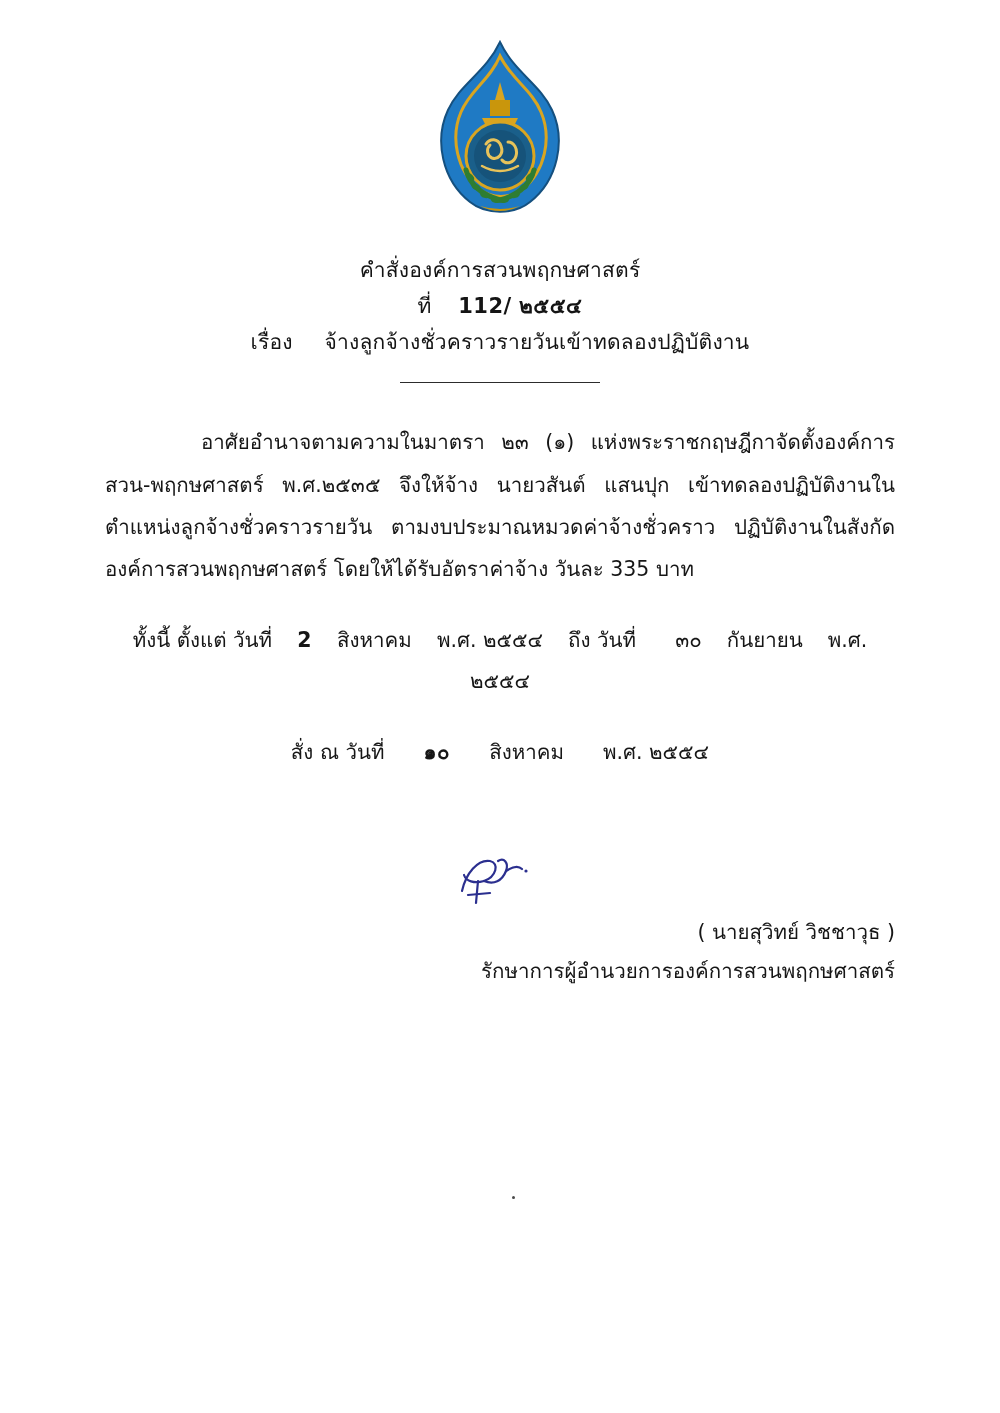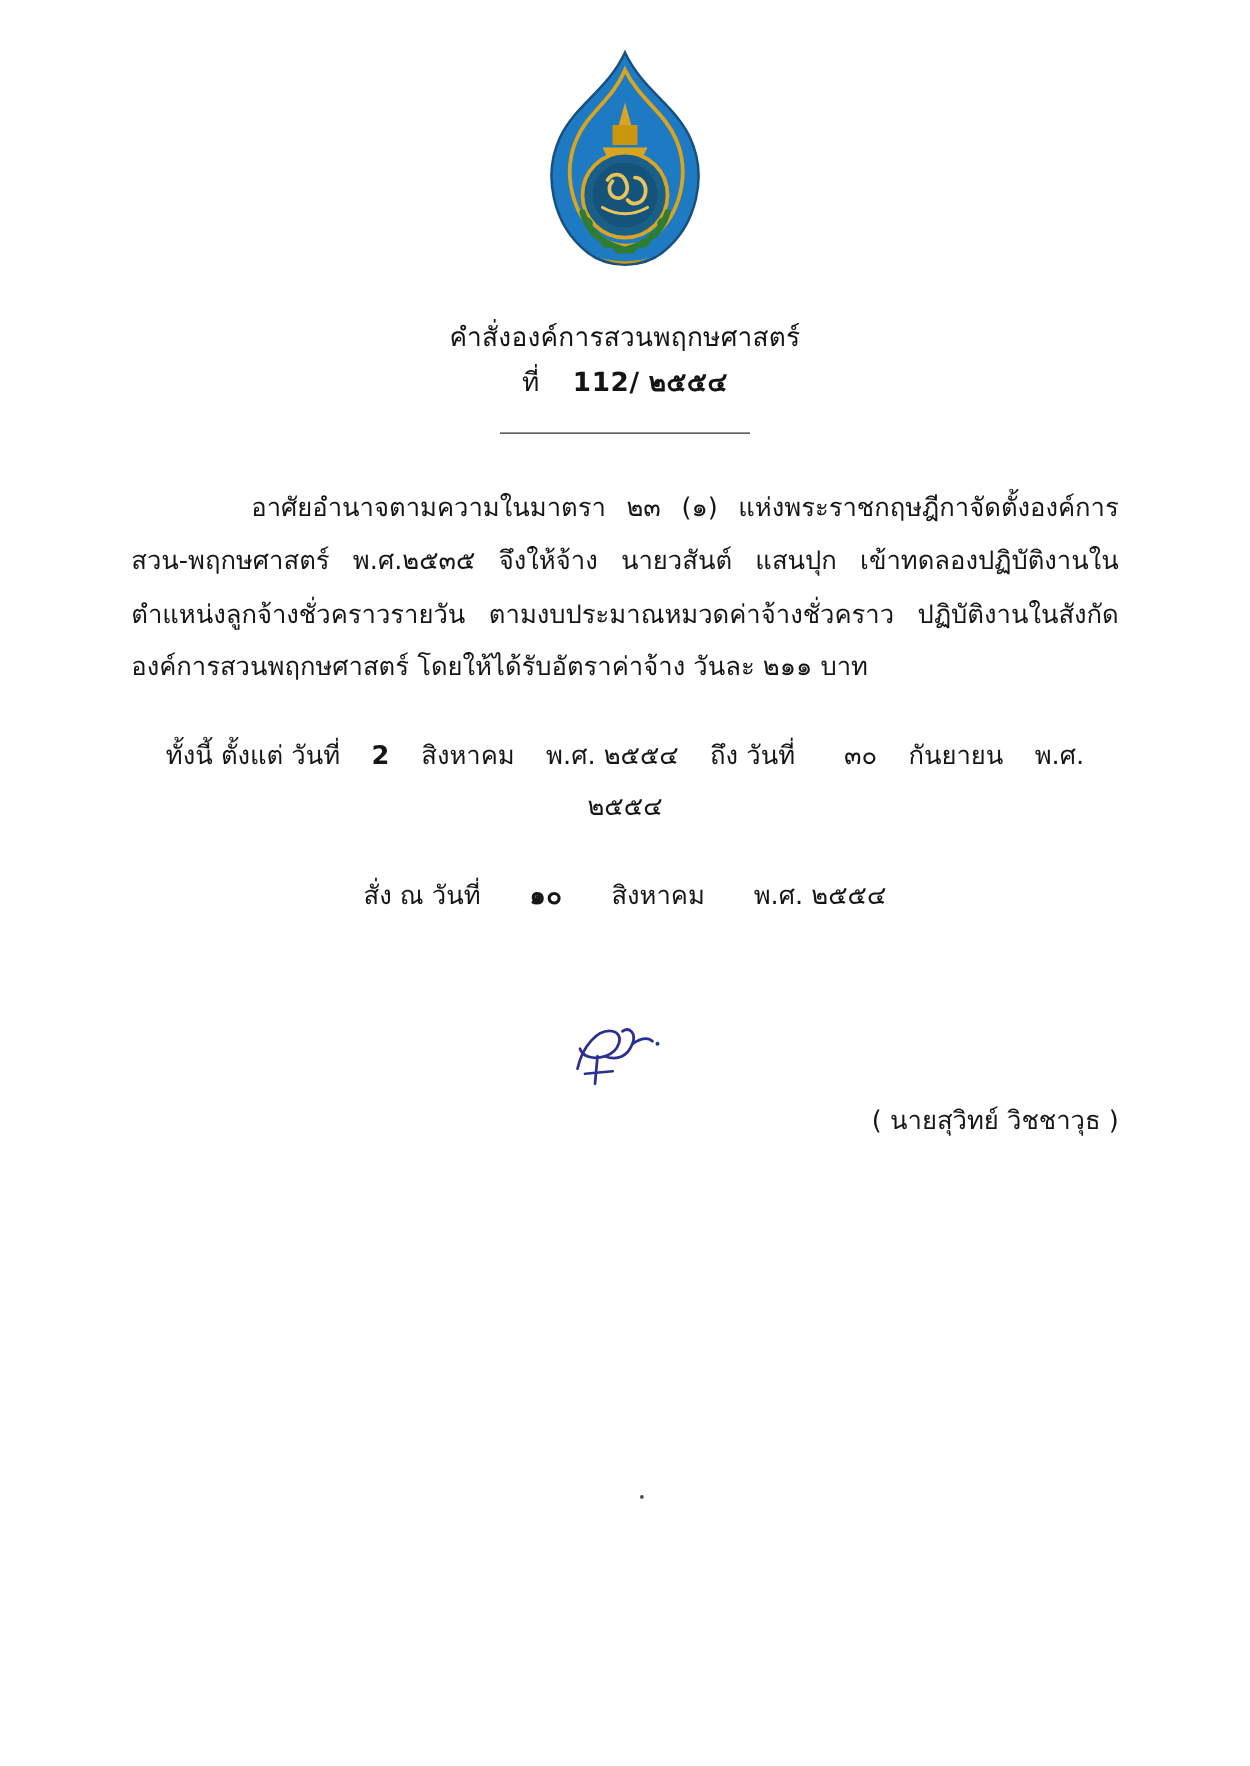--- a/index.html
+++ b/index.html
@@ -189,25 +189,30 @@
   </div>
 
   <div class="heading">
     <div class="line org">คำสั่งองค์การสวนพฤกษศาสตร์</div>
     <div class="line order-no">
       <span>ที่</span>
       <span class="sp"></span>
       <span class="thai-num">112/</span>
       <span class="thai-num">๒๕๕๔</span>
     </div>
+    <div class="line subject">
+      <span>เรื่อง</span>
+      <span class="gap"></span>
+      <span>จ้างลูกจ้างชั่วคราวรายวันเข้าทดลองปฏิบัติงาน</span>
+    </div>
     <div class="divider"></div>
   </div>
 
   <div class="body-block">
-    <p class="para first">อาศัยอำนาจตามความในมาตรา ๒๓ (๑) แห่งพระราชกฤษฎีกาจัดตั้งองค์การสวน-พฤกษศาสตร์ พ.ศ.๒๕๓๕ จึงให้จ้าง นายวสันต์ แสนปุก เข้าทดลองปฏิบัติงานในตำแหน่งลูกจ้างชั่วคราวรายวัน ตามงบประมาณหมวดค่าจ้างชั่วคราว ปฏิบัติงานในสังกัดองค์การสวนพฤกษศาสตร์ โดยให้ได้รับอัตราค่าจ้าง วันละ ๒๑๑ บาท</p>
+    <p class="para first">อาศัยอำนาจตามความในมาตรา ๒๓ (๑) แห่งพระราชกฤษฎีกาจัดตั้งองค์การสวน-พฤกษศาสตร์ พ.ศ.๒๕๓๕ จึงให้จ้าง นายวสันต์ แสนปุก เข้าทดลองปฏิบัติงานในตำแหน่งลูกจ้างชั่วคราวรายวัน ตามงบประมาณหมวดค่าจ้างชั่วคราว ปฏิบัติงานในสังกัดองค์การสวนพฤกษศาสตร์ โดยให้ได้รับอัตราค่าจ้าง วันละ 335 บาท</p>
 
     <div class="center-line">
       <span>ทั้งนี้ ตั้งแต่ วันที่</span>
       <span class="sp"></span>
       <span class="bold-num">2</span>
       <span class="sp"></span>
       <span>สิงหาคม</span>
       <span class="sp"></span>
       <span>พ.ศ. ๒๕๕๔</span>
       <span class="sp"></span>
@@ -237,17 +242,18 @@
             <path d="M22 40 C 26 22, 38 8, 50 10 C 60 12, 56 26, 44 30 C 34 33, 26 30, 24 24"></path>
             <path d="M44 30 C 54 34, 62 30, 66 20 C 69 12, 64 6, 58 10"></path>
             <path d="M66 20 C 72 16, 78 14, 82 18"></path>
             <path d="M38 30 L 36 52"></path>
             <path d="M28 44 L 50 42"></path>
             <circle cx="86" cy="20" r="1.6" fill="#2b2f8f" stroke="none"></circle>
           </g>
         </svg>
       </div>
       <div class="sign-name">( นายสุวิทย์  วิชชาวุธ )</div>
+      <div class="sign-title">รักษาการผู้อำนวยการองค์การสวนพฤกษศาสตร์</div>
     </div>
   </div>
 
   <div class="dot-artifact"></div>
 </div>
 
 </body></html>

